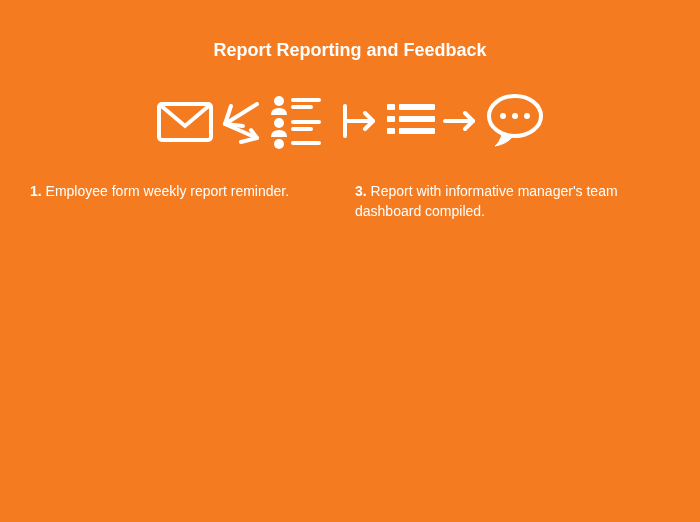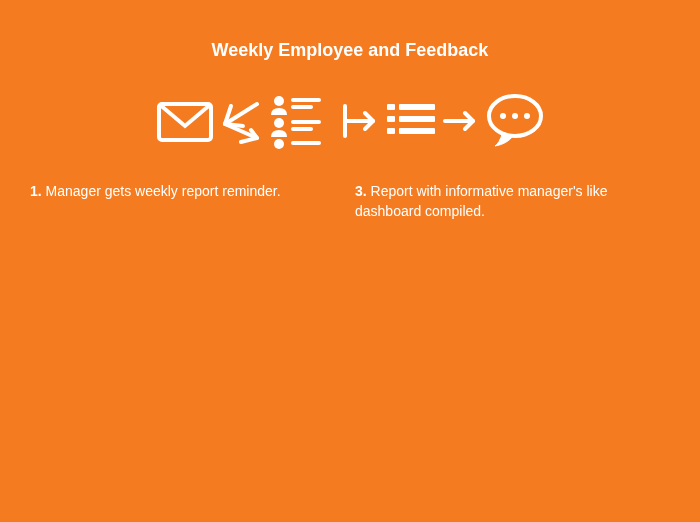--- a/index.html
+++ b/index.html
@@ -67,21 +67,21 @@
       line-height: 1.45;
     }
 
     .step-text .step-num {
       font-weight: bold;
     }
   </style>
 </head>
 <body>
 
-<div class="page-title">Weekly Employee and Feedback</div>
+<div class="page-title">Report Reporting and Feedback</div>
 
 <div class="diagram-row">
 
   <div class="icon-box">
     <svg width="60" height="50" viewBox="0 0 60 50">
       <rect x="4" y="8" width="52" height="36" rx="3" fill="none" stroke="white" stroke-width="4"></rect>
       <polyline points="4,8 30,30 56,8" fill="none" stroke="white" stroke-width="4"></polyline>
     </svg>
   </div>
 
@@ -153,19 +153,19 @@
       <circle cx="30" cy="22" r="3" fill="white"></circle>
       <circle cx="42" cy="22" r="3" fill="white"></circle>
     </svg>
   </div>
 
 </div>
 
 <div class="text-row">
   <div class="step-text">
     <span class="step-num">1.</span>
-    <span>Manager gets weekly report reminder.</span>
+    <span>Employee form weekly report reminder.</span>
   </div>
   <div class="step-text">
     <span class="step-num">3.</span>
-    <span>Report with informative manager's like dashboard compiled.</span>
+    <span>Report with informative manager's team dashboard compiled.</span>
   </div>
 </div>
 
 </body></html>

